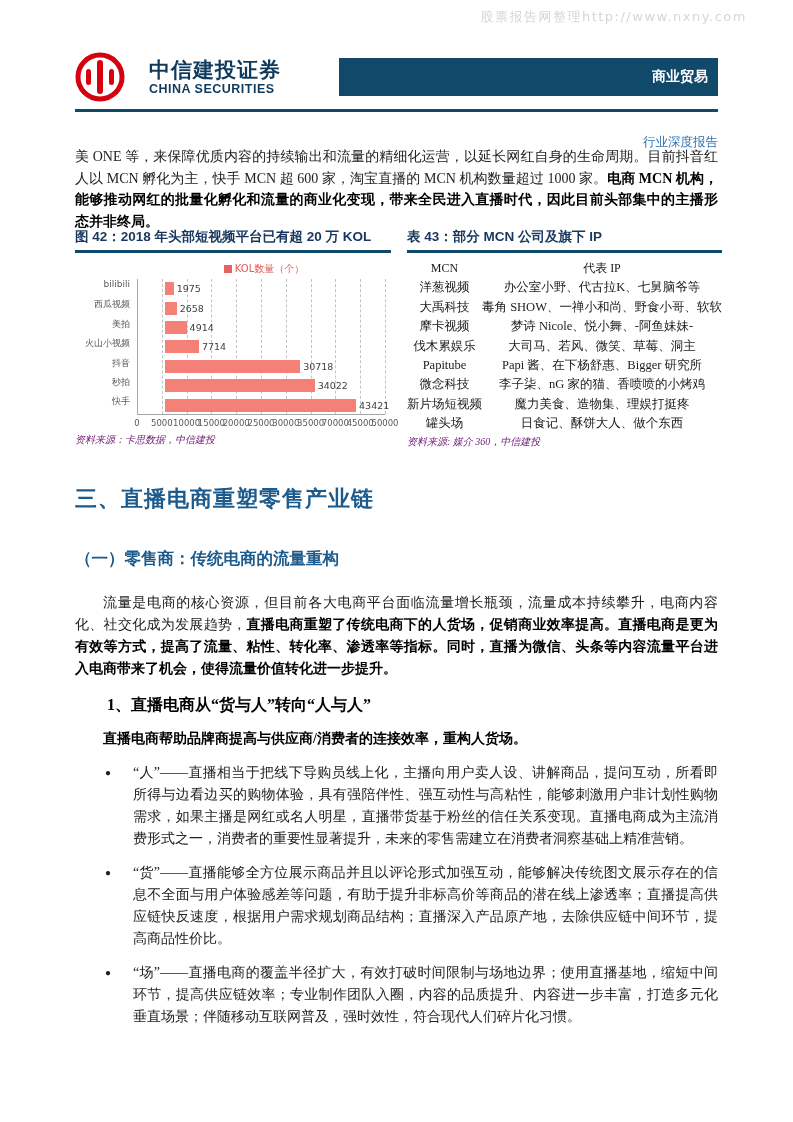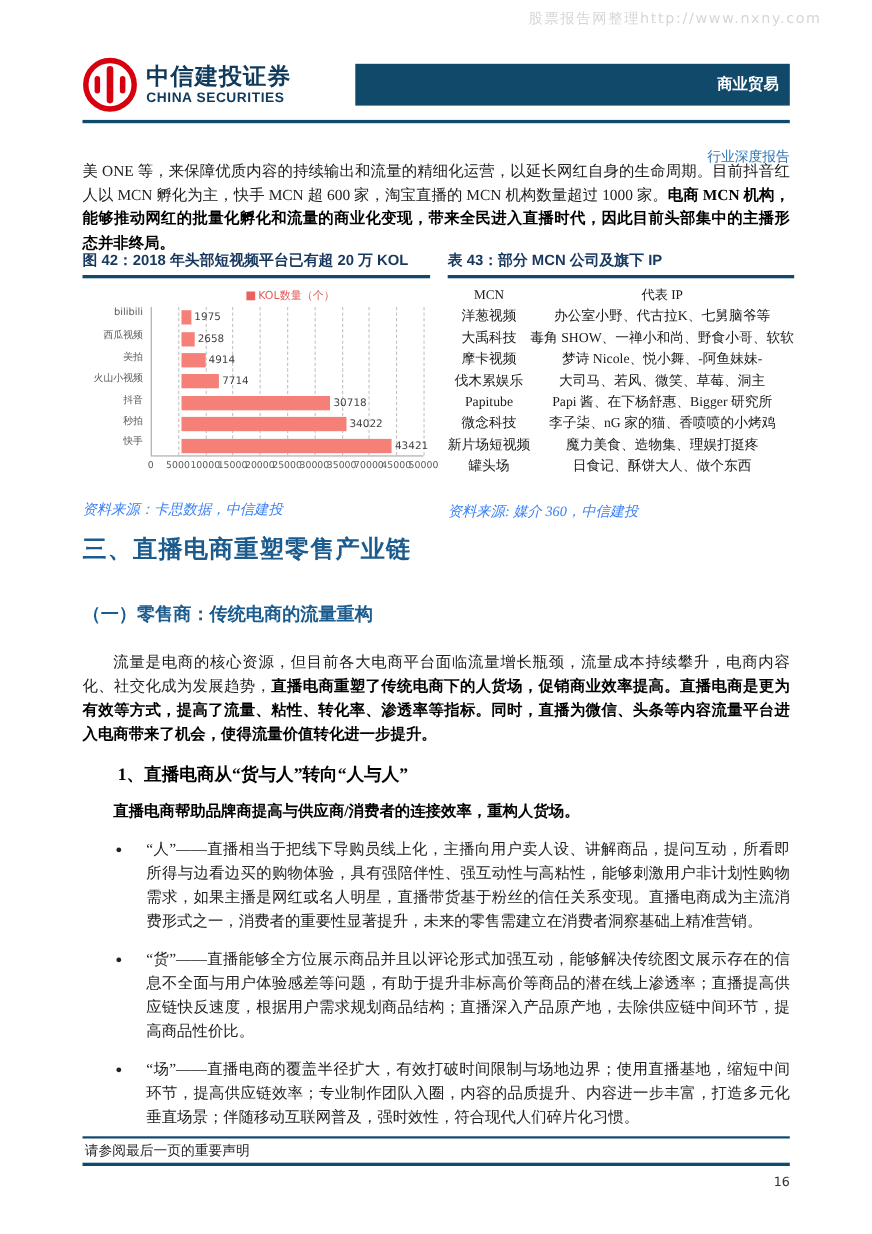--- a/index.html
+++ b/index.html
@@ -6,21 +6,21 @@
   html,body { background:#ffffff; }
   body { font-family:"Liberation Serif","DejaVu Serif",serif; color:#212121; }
   .page { position:relative; width:793px; height:1122px; background:#fff; overflow:hidden; }
 
   .watermark { position:absolute; top:8px; right:46px; font-size:13px; color:#d6d6d6;
                letter-spacing:1.5px; font-family:"DejaVu Sans",sans-serif; }
 
   
   .header { position:absolute; left:75px; right:75px; top:52px; }
   .header-row { display:flex; align-items:center; }
-  .logo { display:flex; align-items:center; }
+  .logo { display:flex; align-items:center;gap:16px; }
   .logo-emblem { width:50px; height:50px; margin-right:8px; }
   .logo-text .cn { font-family:"Liberation Sans","DejaVu Sans",sans-serif; font-weight:bold;
                    font-size:21px; color:#0f3a5c; letter-spacing:1px; line-height:24px; }
   .logo-text .en { font-family:"Liberation Sans","DejaVu Sans",sans-serif; font-weight:bold;
                    font-size:12.5px; color:#0f3a5c; letter-spacing:0.5px; line-height:15px; }
   .sector-bar { flex:1; margin-left:58px; height:38px; background:#11496b; color:#ffffff;
                 display:flex; align-items:center; justify-content:flex-end; padding-right:10px;
                 font-family:"Liberation Sans","DejaVu Sans",sans-serif; font-weight:bold; font-size:14px; }
   .header-rule { height:3px; background:#11496b; margin-top:7px; }
   .report-type { text-align:right; margin-top:22px; font-size:12.5px; color:#2e74b5;
@@ -31,21 +31,21 @@
            line-height:21.6px; text-align:justify; }
   .intro b { color:#000; }
 
   
   .fig-row { position:absolute; left:75px; right:75px; top:228px; display:flex; gap:16px; }
   .fig-col-left { width:316px; flex:none; }
   .fig-col-right { flex:1; }
   .fig-title { font-family:"Liberation Sans","DejaVu Sans",sans-serif; font-weight:bold;
                font-size:13.5px; color:#17375e; line-height:18px; }
   .fig-title-rule { height:3px; background:#11496b; margin-top:4px; }
-  .fig-source { font-style:italic; font-size:13px; color:#3b82f6; margin-top:22px; }
+  .fig-source { font-style:italic; font-size:10px; color:#701a75; margin-top:1px; }
 
   
   .chart { margin-top:8px; font-family:"DejaVu Sans",sans-serif; }
   .legend { display:flex; align-items:center; justify-content:center; margin-left:62px; height:16px; }
   .legend-swatch { width:8px; height:8px; background:#e8625e; display:inline-block; }
   .legend-label { font-size:10px; color:#e05a58; margin-left:3px; }
   .plot { position:relative; margin-top:2px; }
   .grid { position:absolute; left:62px; right:6px; top:0; bottom:0; border-bottom:1px solid #a6a6a6; }
   .gridline { position:absolute; top:0; bottom:0; width:0; border-left:1px dashed #c3c3c3; }
   .gridline.zero { border-left:1px solid #a6a6a6; }
@@ -277,20 +277,14 @@
         <span class="bullet-dot">●</span>
         <span class="bullet-text">“货”——直播能够全方位展示商品并且以评论形式加强互动，能够解决传统图文展示存在的信息不全面与用户体验感差等问题，有助于提升非标高价等商品的潜在线上渗透率；直播提高供应链快反速度，根据用户需求规划商品结构；直播深入产品原产地，去除供应链中间环节，提高商品性价比。</span>
       </div>
       <div class="bullet-item">
         <span class="bullet-dot">●</span>
         <span class="bullet-text">“场”——直播电商的覆盖半径扩大，有效打破时间限制与场地边界；使用直播基地，缩短中间环节，提高供应链效率；专业制作团队入圈，内容的品质提升、内容进一步丰富，打造多元化垂直场景；伴随移动互联网普及，强时效性，符合现代人们碎片化习惯。</span>
       </div>
     </div>
   </div>
 
-  <div class="footer">
-    <div class="foot-rule-a"></div>
-    <div class="foot-text">请参阅最后一页的重要声明</div>
-    <div class="foot-rule-b"></div>
-    <div class="page-num">16</div>
-  </div>
 
 </div>
 
 </body></html>

